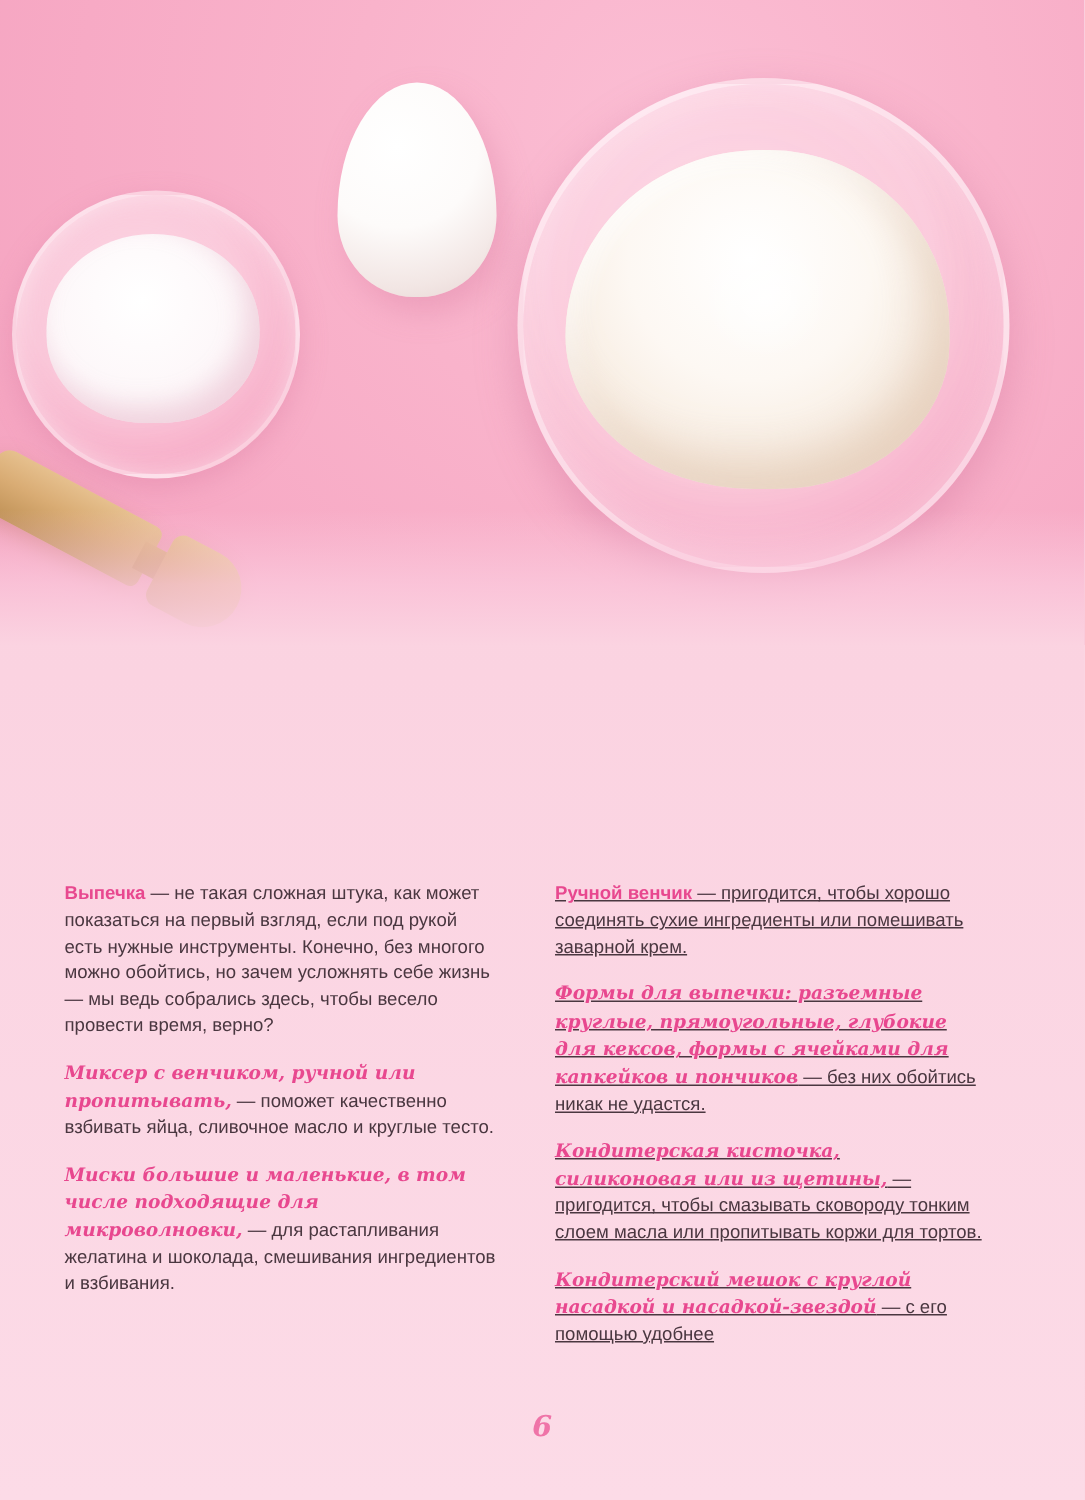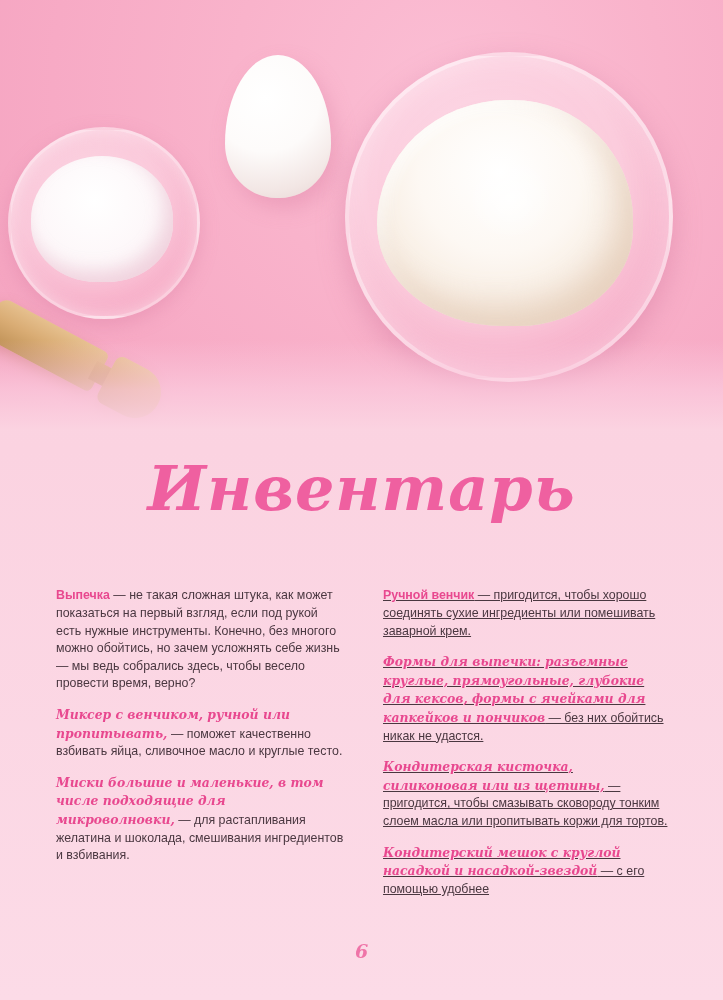--- a/index.html
+++ b/index.html
@@ -158,21 +158,21 @@
     font-weight: bold;
     font-style: italic;
     font-size: 62px;
     letter-spacing: 1px;
     color: #ef60a0;
   }
 
   
   .columns {
     position: absolute;
-    left: 56px;
+    left: 43px;
     top: 575px;
     width: 615px;
     display: flex;
     gap: 39px;
   }
   .col {
     width: 290px;
   }
   .entry {
     margin-bottom: 13px;
@@ -223,21 +223,20 @@
     <div class="bowl-flour">
       <div class="contents"></div>
     </div>
     <div class="rolling-pin">
       <div class="body"></div>
       <div class="neck"></div>
       <div class="handle"></div>
     </div>
   </div>
 
-  <div class="title">Инвентарь</div>
 
   <div class="columns">
     <div class="col col-left">
       <p class="entry">
         <span class="term-plain">Выпечка</span><span> — не такая сложная штука, как может показаться на первый взгляд, если под рукой есть нужные инструменты. Конечно, без многого можно обойтись, но зачем усложнять себе жизнь — мы ведь собрались здесь, чтобы весело провести время, верно?</span>
       </p>
       <p class="entry">
         <span class="term">Миксер с венчиком, ручной или пропитывать,</span><span> — поможет качественно взбивать яйца, сливочное масло и круглые тесто.</span>
       </p>
       <p class="entry">

